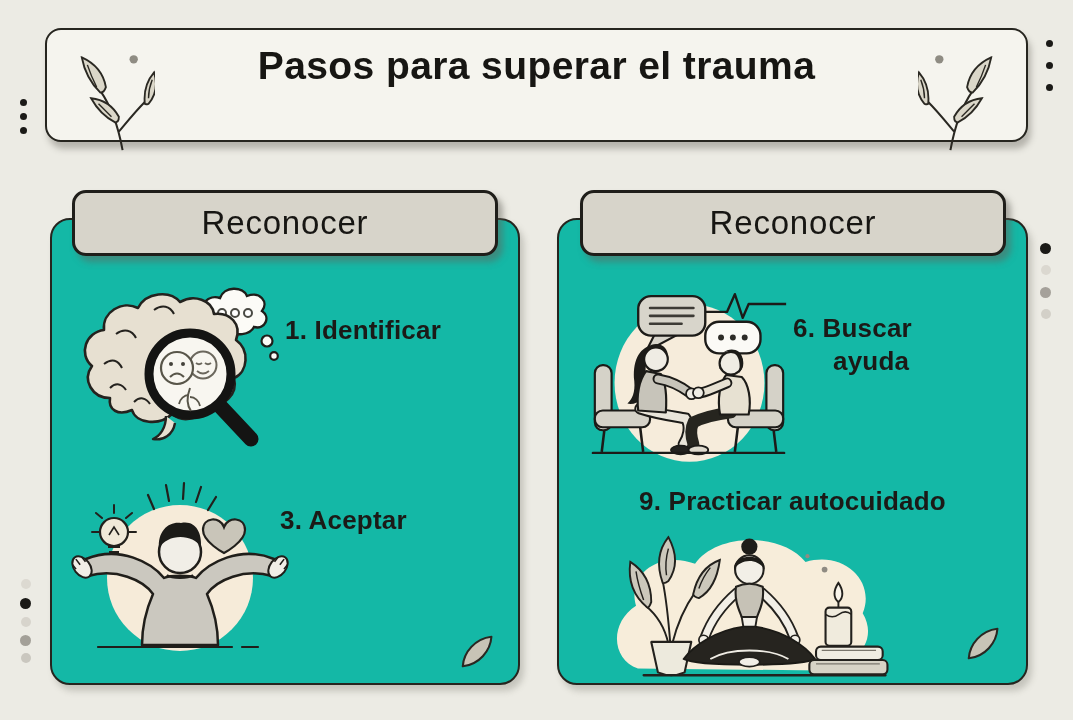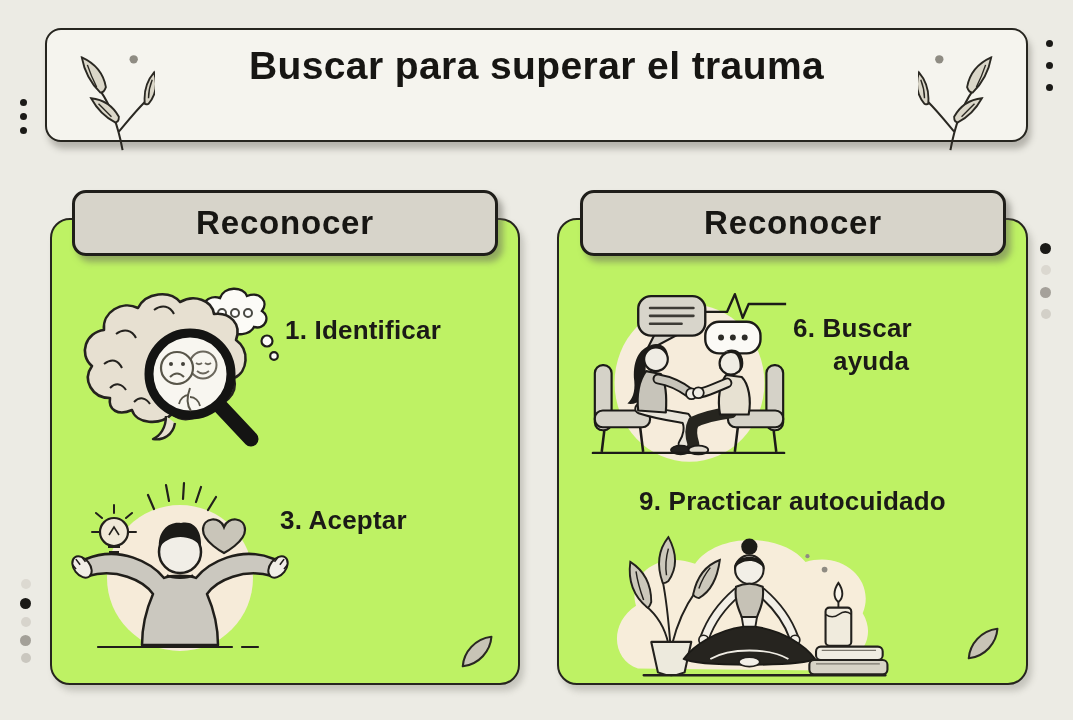--- a/index.html
+++ b/index.html
@@ -24,32 +24,32 @@
   .header-text{position:absolute;left:120px;right:120px;top:12px;text-align:center;}
   .title{margin:0;font-size:39px;line-height:48px;font-weight:800;letter-spacing:.4px;color:#171613;}
   .subtitle{margin:0;font-size:27px;line-height:37px;font-weight:400;color:#22211d;}
   .branch{position:absolute;top:18px;width:88px;height:106px;}
   .branch.left{left:20px;}
   .branch.right{right:20px;}
 
   
   .card{
     position:absolute;top:218px;width:470px;height:467px;
-    background:#bef264;border:2.5px solid #26251f;border-radius:20px;
+    background:#14b8a6;border:2.5px solid #26251f;border-radius:20px;
     box-shadow:4px 6px 6px rgba(110,108,99,.30);
     box-sizing:border-box;
   }
   .card.left{left:50px;}
   .card.right{left:557px;width:471px;}
   .pill{
     position:absolute;top:190px;width:426px;height:66px;
     background:#d7d4ca;border:3px solid #1f1e1a;border-radius:14px;
     box-shadow:5px 6px 6px rgba(100,98,90,.5);
     display:flex;align-items:center;justify-content:center;
-    font-size:33px;font-weight:700;letter-spacing:.8px;color:#171613;
+    font-size:33px;font-weight:400;letter-spacing:.8px;color:#171613;
     box-sizing:border-box;z-index:3;
   }
   .pill.p-left{left:72px;}
   .pill.p-right{left:580px;}
 
   .illu{position:absolute;}
   .item-label{
     position:absolute;font-size:26px;font-weight:600;color:#1b1a17;line-height:33px;
     letter-spacing:.2px;
   }
@@ -88,21 +88,21 @@
       <path d="M36,46 Q20,30 16,8 Q38,18 42,40 Q40,46 36,46 Z" fill="#dbd7c9" stroke="#2a2822" stroke-width="2"></path>
       <path d="M32,40 Q26,28 22,16" fill="none" stroke="#2a2822" stroke-width="1.5"></path>
       <path d="M84,58 Q82,38 94,24 Q100,44 88,58 Q85,59 84,58 Z" fill="#dbd7c9" stroke="#2a2822" stroke-width="2"></path>
       <path d="M88,52 Q88,42 92,32" fill="none" stroke="#2a2822" stroke-width="1.5"></path>
       <path d="M52,78 Q36,70 26,52 Q46,54 56,72 Q56,78 52,78 Z" fill="#dbd7c9" stroke="#2a2822" stroke-width="2"></path>
       <path d="M48,72 Q40,64 34,58" fill="none" stroke="#2a2822" stroke-width="1.5"></path>
       <circle cx="72" cy="10" r="4.5" fill="#8f8c83"></circle>
     </svg>
 
     <div class="header-text">
-      <h1 class="title">Buscar para superar el trauma</h1>
+      <h1 class="title">Pasos para superar el trauma</h1>
     </div>
 
     <svg class="branch right" viewBox="0 0 95 110">
       <g transform="translate(95,0) scale(-1,1)">
         <path d="M60,108 C56,86 50,64 36,44" fill="none" stroke="#2a2822" stroke-width="2.2"></path>
         <path d="M56,88 C66,76 74,66 84,56" fill="none" stroke="#2a2822" stroke-width="2.2"></path>
         <path d="M36,46 Q20,30 16,8 Q38,18 42,40 Q40,46 36,46 Z" fill="#dbd7c9" stroke="#2a2822" stroke-width="2"></path>
         <path d="M32,40 Q26,28 22,16" fill="none" stroke="#2a2822" stroke-width="1.5"></path>
         <path d="M84,58 Q82,38 94,24 Q100,44 88,58 Q85,59 84,58 Z" fill="#dbd7c9" stroke="#2a2822" stroke-width="2"></path>
         <path d="M88,52 Q88,42 92,32" fill="none" stroke="#2a2822" stroke-width="1.5"></path>

